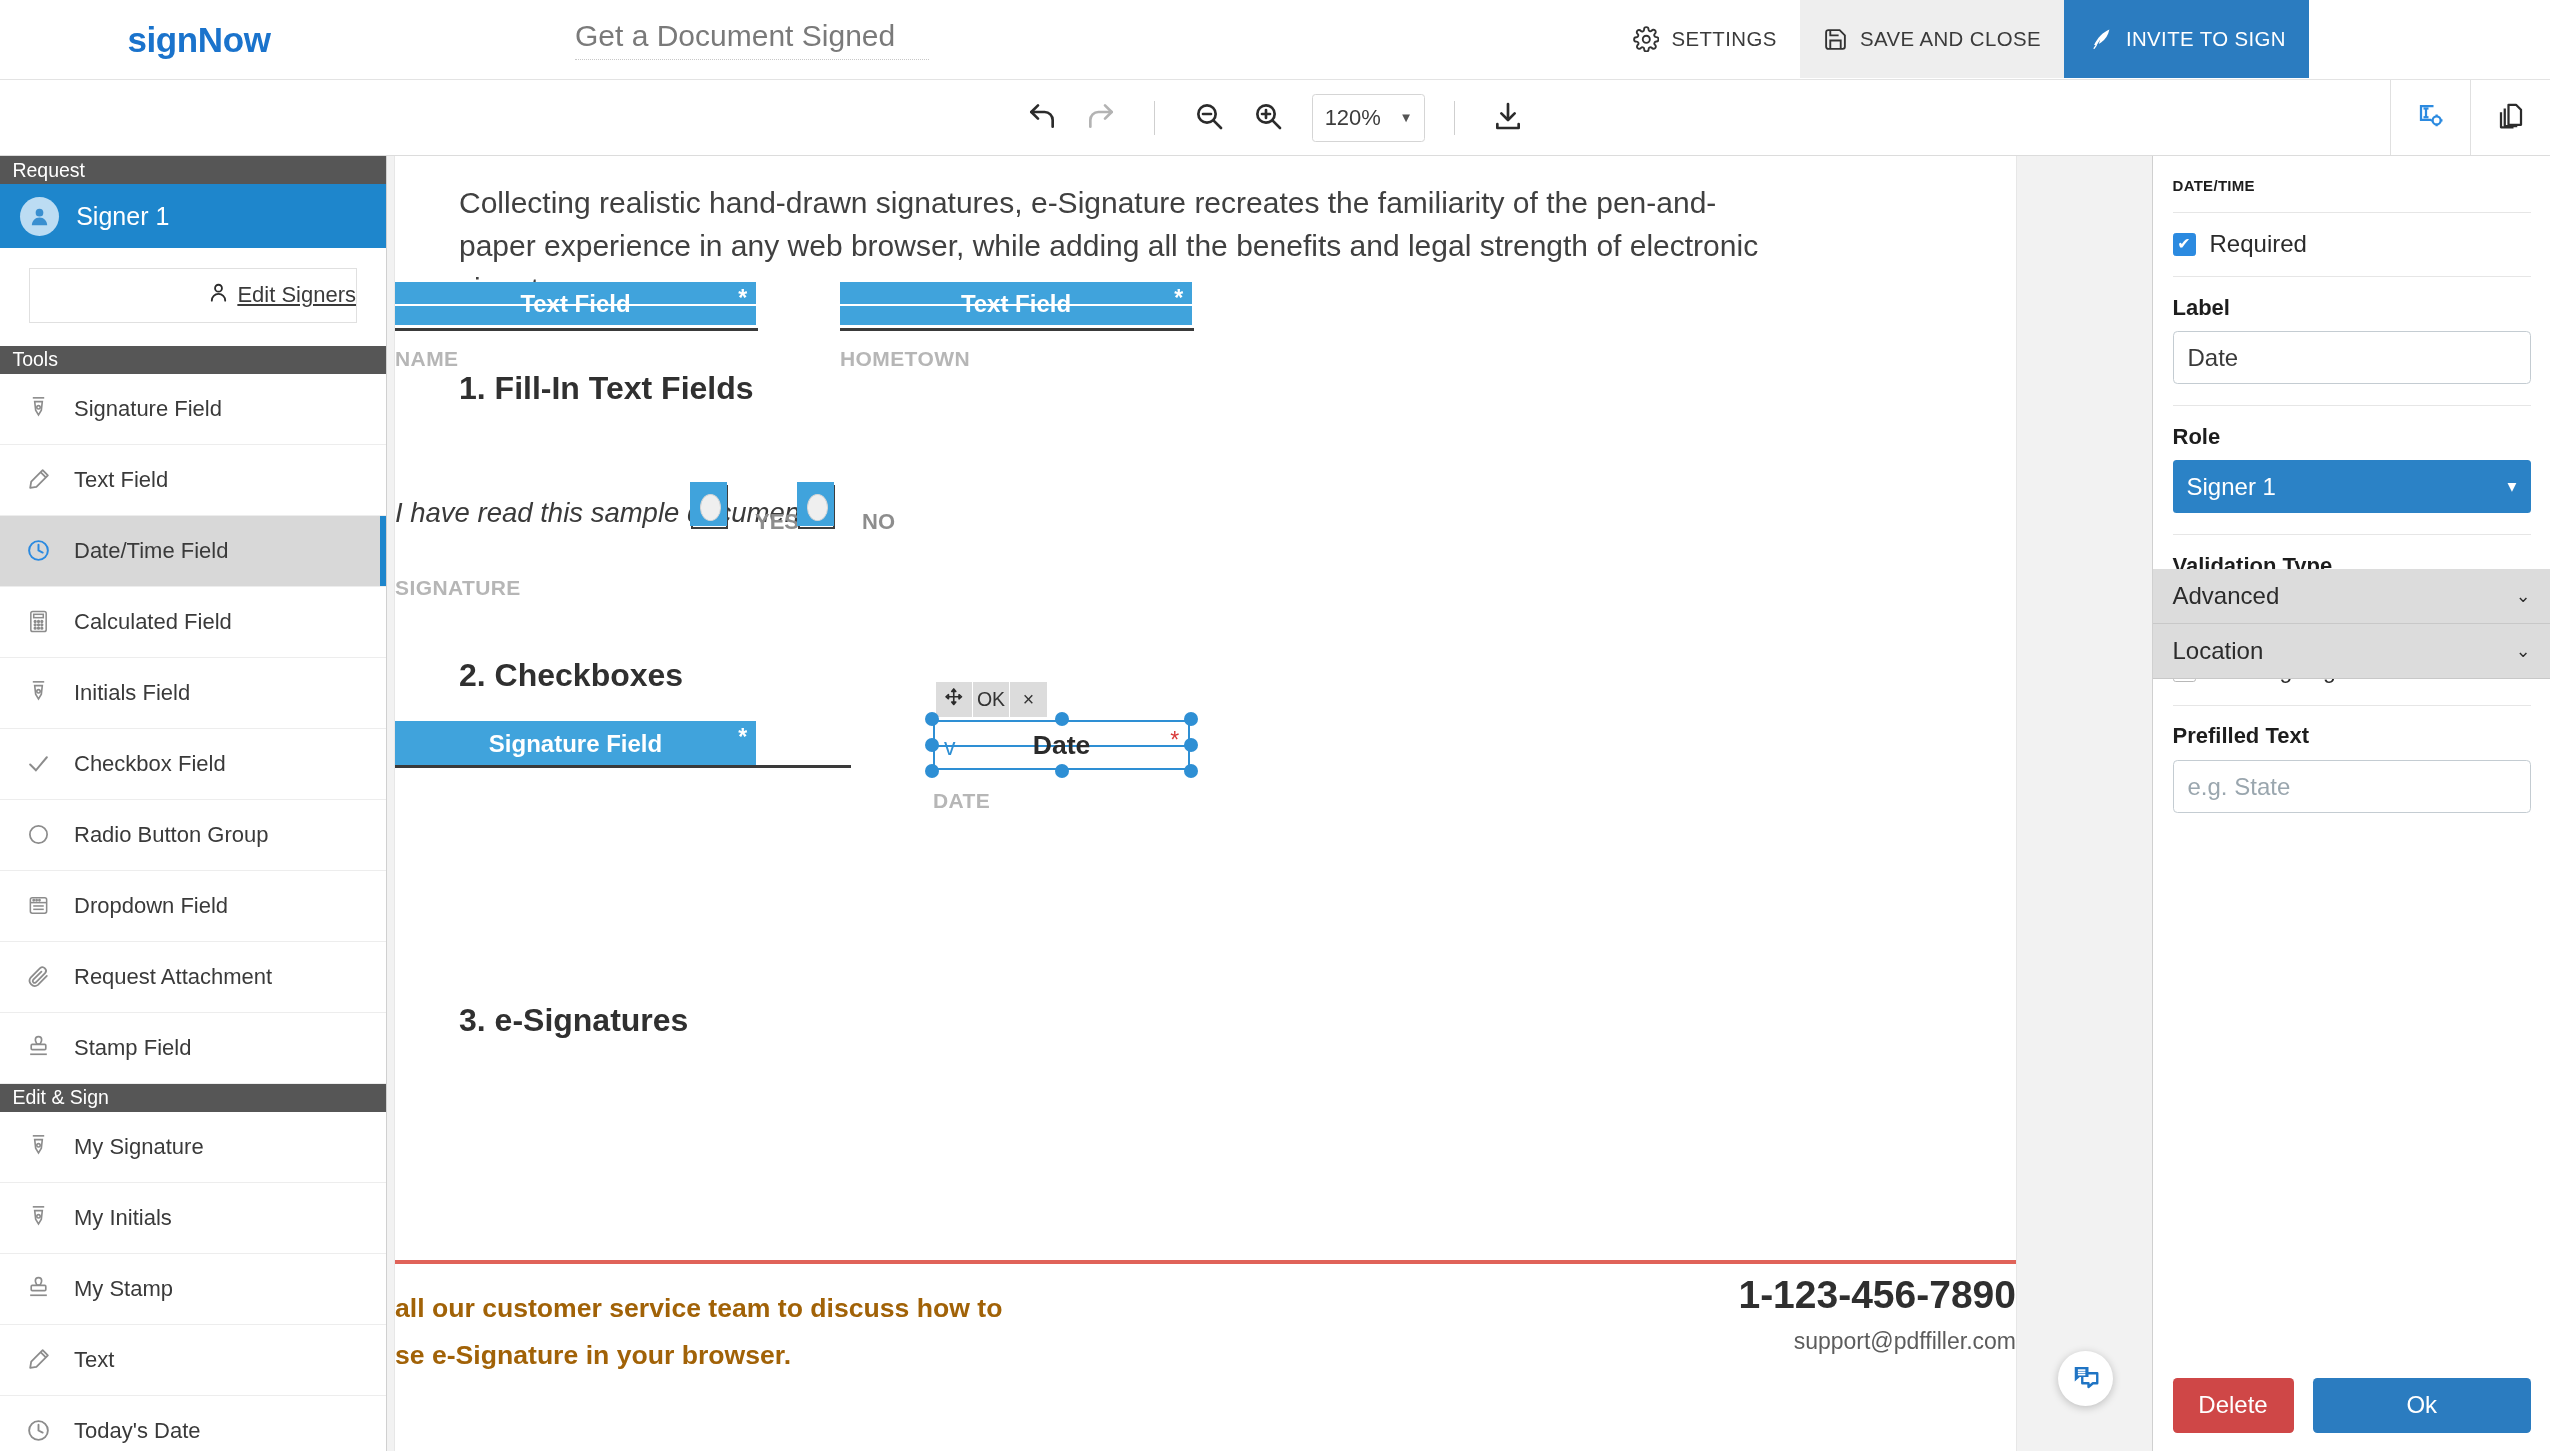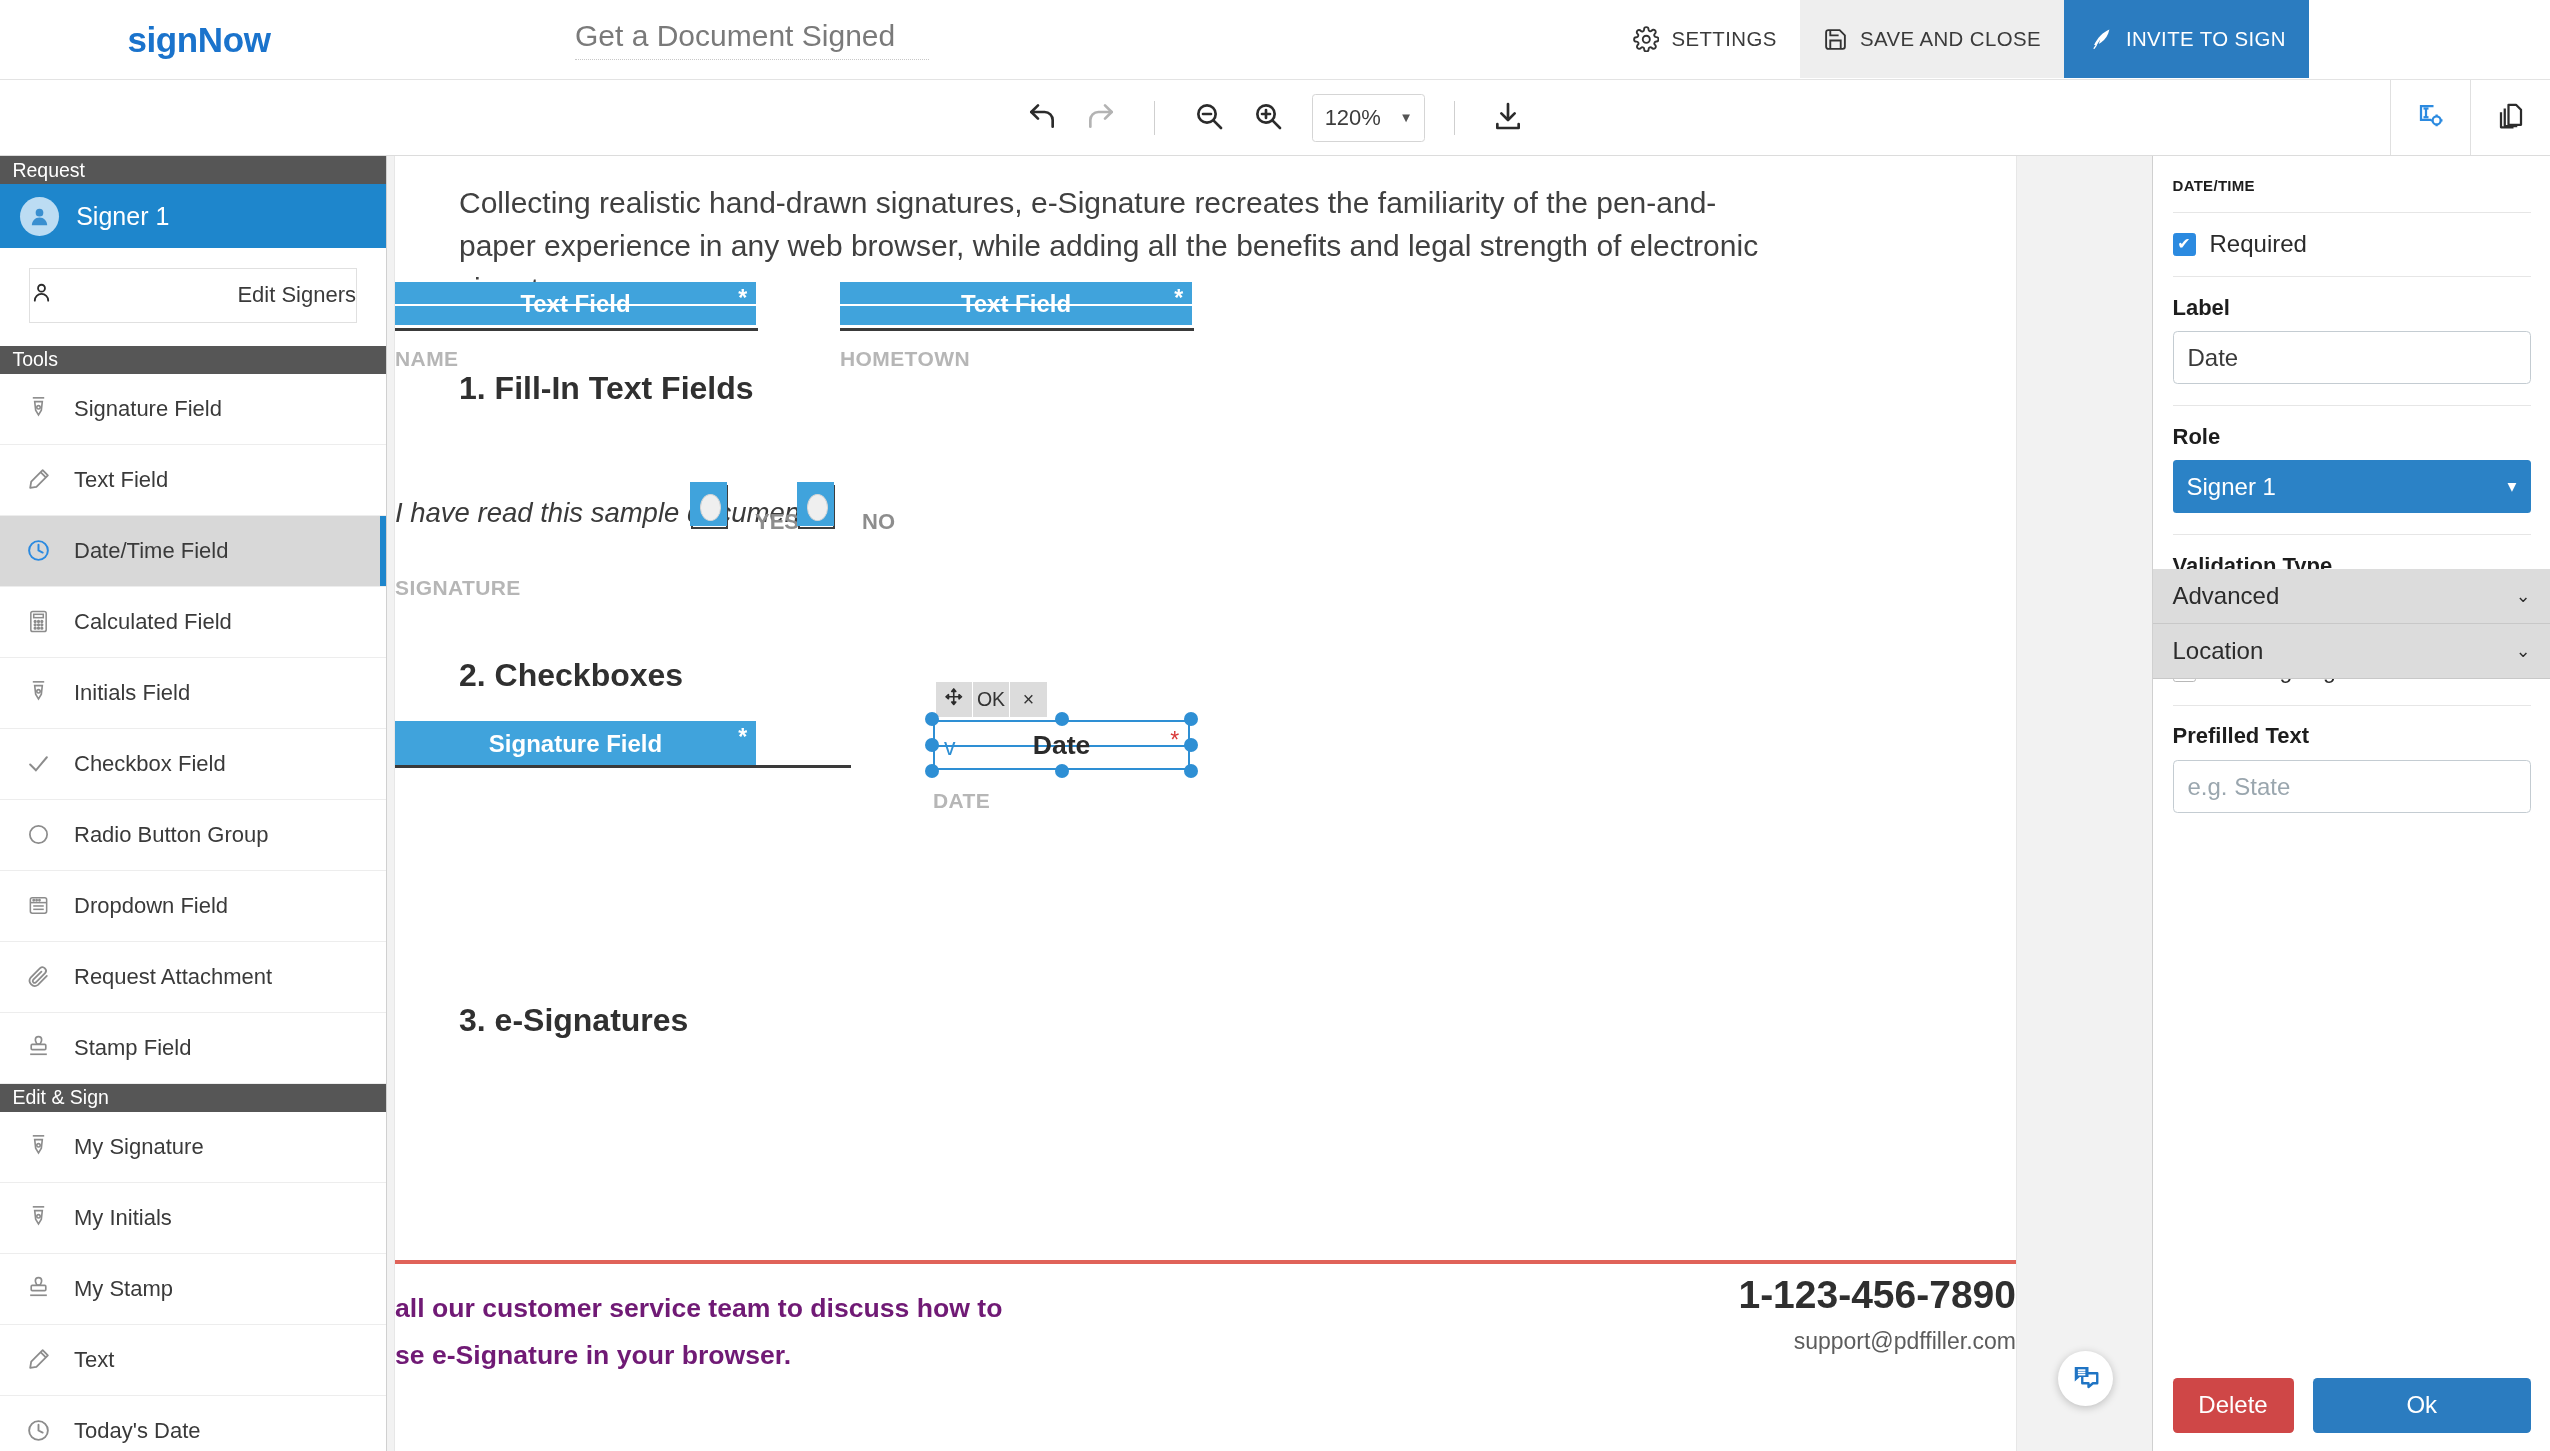--- a/index.html
+++ b/index.html
@@ -99,22 +99,22 @@
   }
   .signer-avatar {
     width: 39px; height: 39px; border-radius: 50%;
     background: #bcdcf3; display: flex; align-items: center; justify-content: center;
   }
   .signer-name { font-size: 25px; }
   .edit-signers-wrap { padding: 19.5px 29px 23px 29px; background:#fff; }
   .edit-signers-btn {
     width: 100%; height: 55px;
     border: 0.9px solid #e0e0e0; background: #ffffff;
-    display: flex; align-items: center; justify-content: space-between; gap: 7px;
-    font-size: 22px; color: #3a3a3a; cursor: pointer;
+    display: flex; align-items: center; justify-content: flex-end; gap: 7px;
+    font-size: 22px; color: #3a3a3a; cursor: pointer; text-decoration: underline;
   }
   .tool-item {
     height: 71px; display: flex; align-items: center;
     padding-left: 23px; gap: 21px;
     border-bottom: 0.9px solid #ededed;
     font-size: 22px; color: #3a3a3a; cursor: pointer;
     background: #ffffff; position: relative;
   }
   .tool-item.active { background: #d8d8d8; }
   .tool-item.active::after {
@@ -217,21 +217,21 @@
     border-right: 1.8px solid #ffffff;
   }
   .sel-tb-btn:last-child { border-right: none; }
 
   .footer-rule {
     position: absolute; left: 0; right: 0; bottom: 188px;
     height: 4.4px; background: #e06359;
   }
   .footer-left {
     position: absolute; left: 0; bottom: 73px;
-    font-size: 26.6px; font-weight: bold; color: #701a75; line-height: 47px;
+    font-size: 26.6px; font-weight: bold; color: #a16207; line-height: 47px;
   }
   .footer-phone {
     position: absolute; right: 0; bottom: 135px;
     font-size: 39px; font-weight: bold; color: #2f2f2f;
   }
   .footer-email {
     position: absolute; right: 0; bottom: 97px;
     font-size: 23px; color: #5c5c5c;
   }
 

